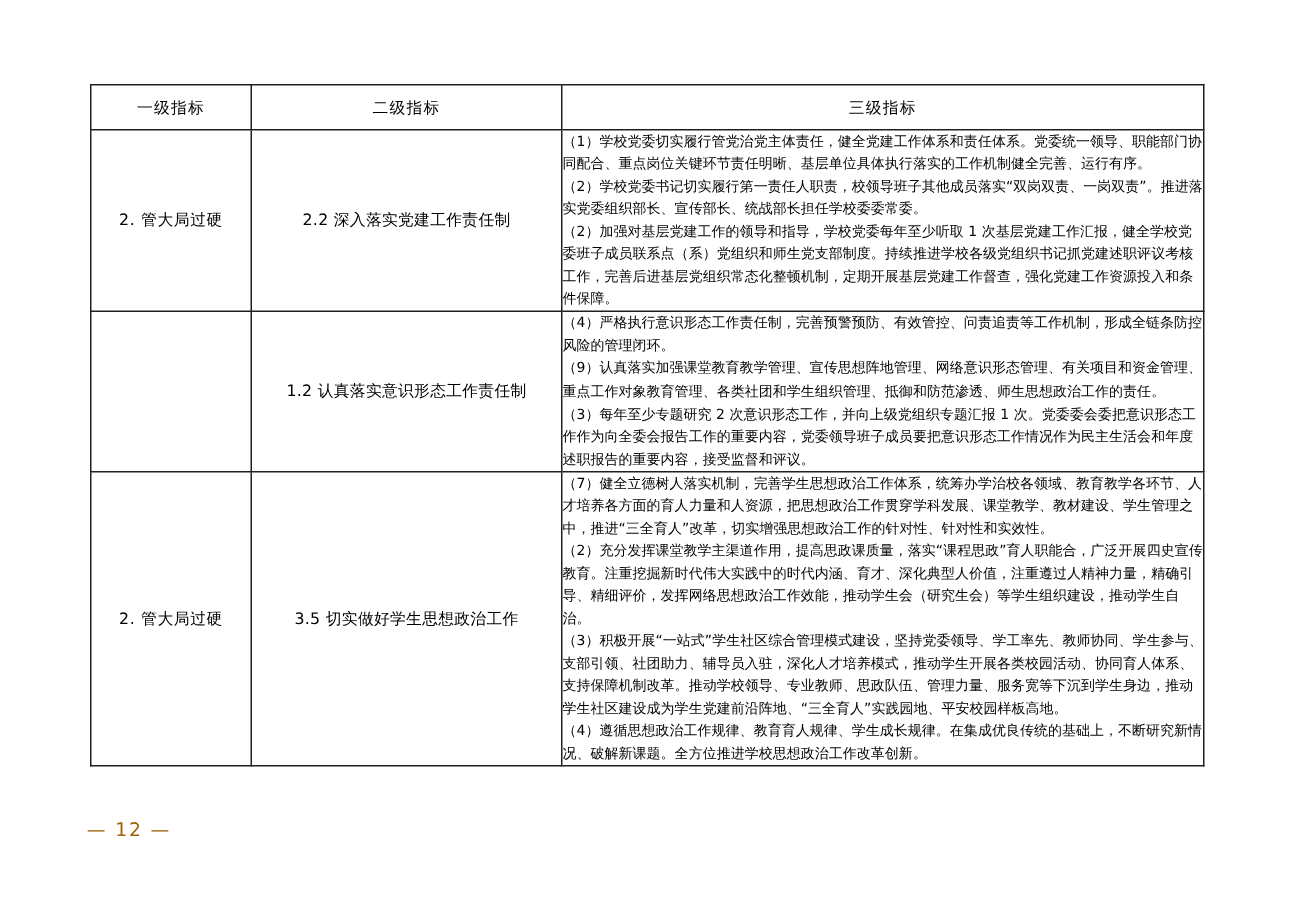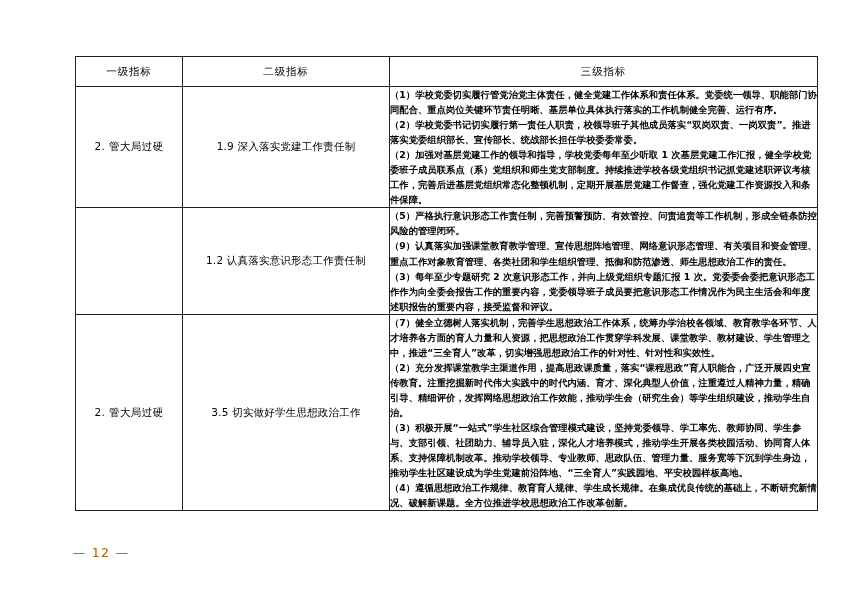--- a/index.html
+++ b/index.html
@@ -10,21 +10,21 @@
   body {
     width: 859px;
     height: 611px;
     font-family: "DejaVu Sans", "Liberation Sans", sans-serif;
     color: #000000;
     position: relative;
     overflow: hidden;
   }
   .page {
     position: absolute;
-    left: 16px;
+    left: 1px;
     top: 0;
     width: 706px;
     height: 611px;
   }
   table.doc-table {
     position: absolute;
     left: 59px;
     top: 56px;
     width: 742px;
     border-collapse: collapse;
@@ -57,21 +57,20 @@
     font-size: 10.5px;
     letter-spacing: 0.02em;
     padding: 4px 6px;
   }
   .lvl3-cell {
     text-align: left;
     font-size: 9.3px;
     line-height: 1.62;
     padding: 9px 9px 9px 9px;
     letter-spacing: 0.005em;
-    font-weight: bold;
   }
   .lvl3-cell p {
     margin: 0;
     text-indent: 0;
   }
   .lvl3-cell p + p {
     margin-top: 0px;
   }
   .page-number {
     position: absolute;
@@ -99,33 +98,33 @@
       <tr>
         <th>一级指标</th>
         <th>二级指标</th>
         <th>三级指标</th>
       </tr>
     </thead>
     <tbody>
 
       <tr>
         <td class="lvl-cell">2. 管大局过硬</td>
-        <td class="lvl2-cell">1.9 深入落实党建工作责任制</td>
+        <td class="lvl2-cell">2.2 深入落实党建工作责任制</td>
         <td class="lvl3-cell">
           <p>（1）学校党委切实履行管党治党主体责任，健全党建工作体系和责任体系。党委统一领导、职能部门协同配合、重点岗位关键环节责任明晰、基层单位具体执行落实的工作机制健全完善、运行有序。</p>
           <p>（2）学校党委书记切实履行第一责任人职责，校领导班子其他成员落实“双岗双责、一岗双责”。推进落实党委组织部长、宣传部长、统战部长担任学校委委常委。</p>
           <p>（2）加强对基层党建工作的领导和指导，学校党委每年至少听取 1 次基层党建工作汇报，健全学校党委班子成员联系点（系）党组织和师生党支部制度。持续推进学校各级党组织书记抓党建述职评议考核工作，完善后进基层党组织常态化整顿机制，定期开展基层党建工作督查，强化党建工作资源投入和条件保障。</p>
         </td>
       </tr>
 
       <tr>
         <td class="lvl-cell"></td>
         <td class="lvl2-cell">1.2 认真落实意识形态工作责任制</td>
         <td class="lvl3-cell">
-          <p>（5）严格执行意识形态工作责任制，完善预警预防、有效管控、问责追责等工作机制，形成全链条防控风险的管理闭环。</p>
+          <p>（4）严格执行意识形态工作责任制，完善预警预防、有效管控、问责追责等工作机制，形成全链条防控风险的管理闭环。</p>
           <p>（9）认真落实加强课堂教育教学管理、宣传思想阵地管理、网络意识形态管理、有关项目和资金管理、重点工作对象教育管理、各类社团和学生组织管理、抵御和防范渗透、师生思想政治工作的责任。</p>
           <p>（3）每年至少专题研究 2 次意识形态工作，并向上级党组织专题汇报 1 次。党委委会委把意识形态工作作为向全委会报告工作的重要内容，党委领导班子成员要把意识形态工作情况作为民主生活会和年度述职报告的重要内容，接受监督和评议。</p>
         </td>
       </tr>
 
       <tr>
         <td class="lvl-cell">2. 管大局过硬</td>
         <td class="lvl2-cell">3.5 切实做好学生思想政治工作</td>
         <td class="lvl3-cell">
           <p>（7）健全立德树人落实机制，完善学生思想政治工作体系，统筹办学治校各领域、教育教学各环节、人才培养各方面的育人力量和人资源，把思想政治工作贯穿学科发展、课堂教学、教材建设、学生管理之中，推进“三全育人”改革，切实增强思想政治工作的针对性、针对性和实效性。</p>

